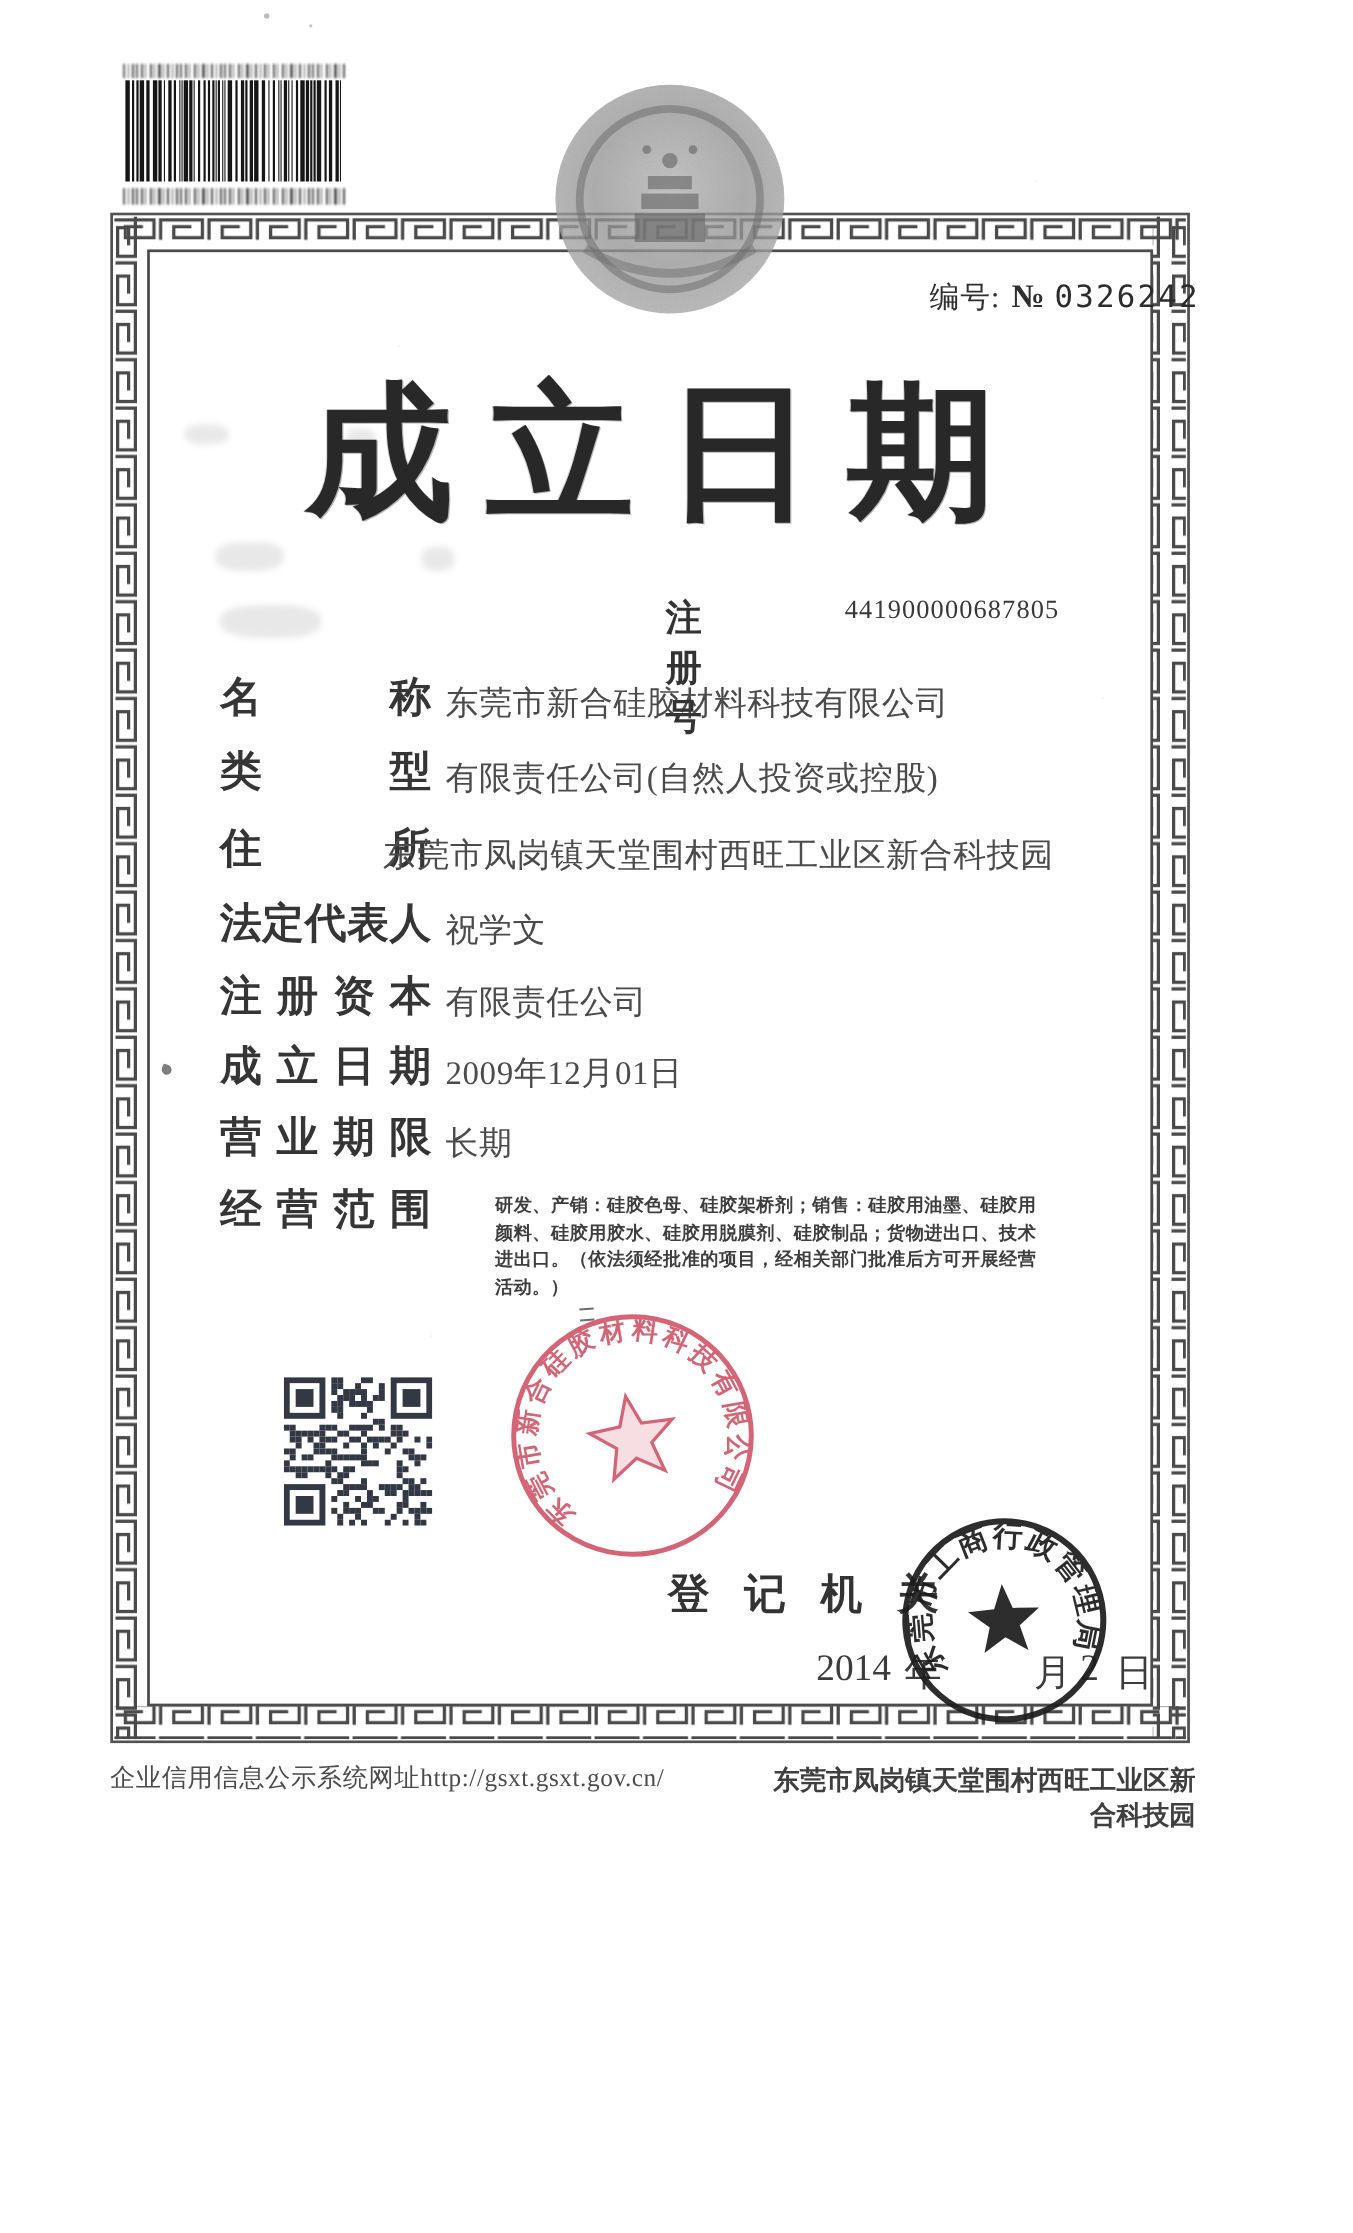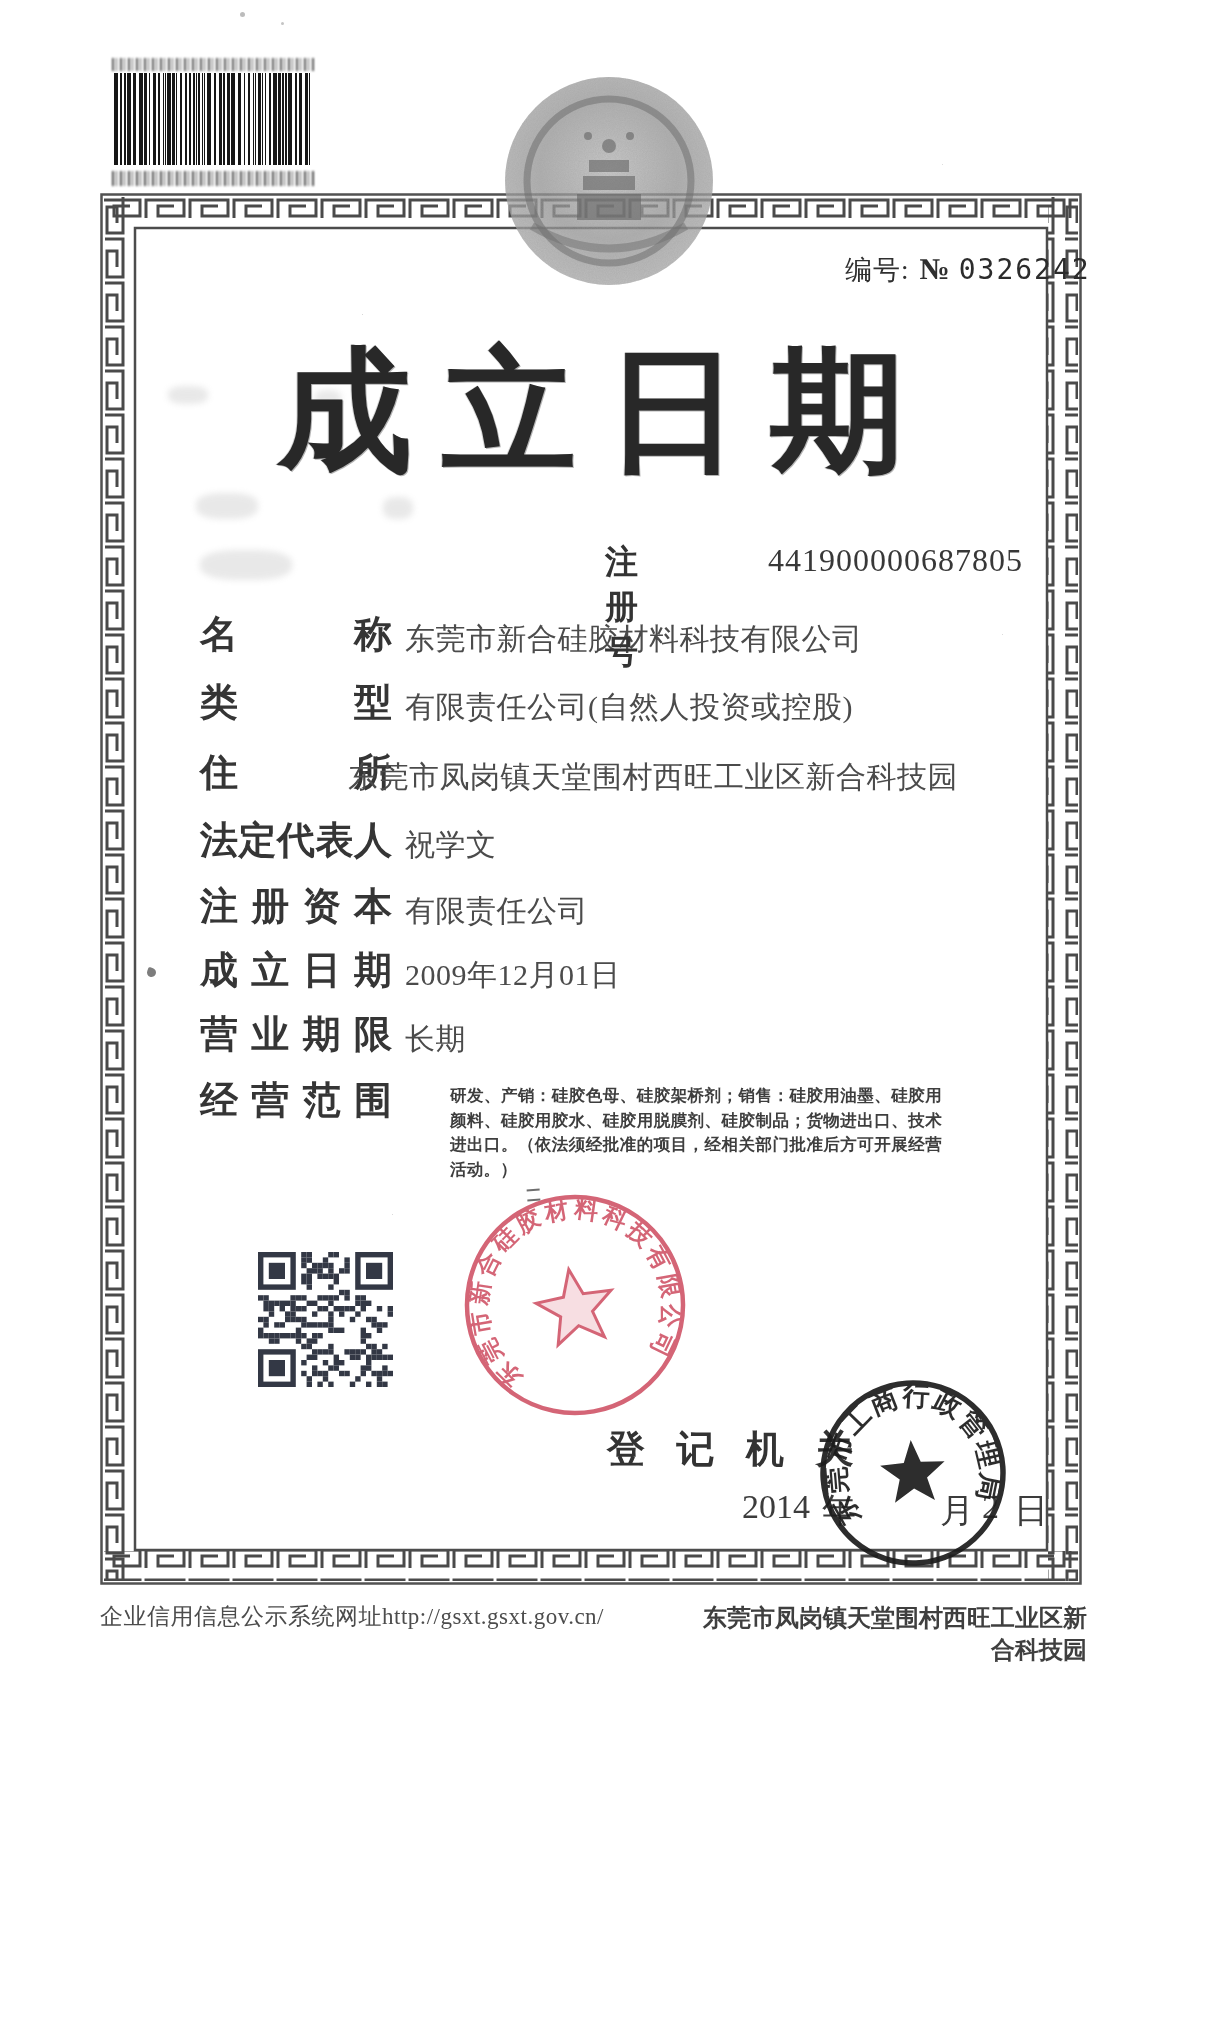--- a/index.html
+++ b/index.html
@@ -28,36 +28,36 @@
   .serial .num{font-family:"DejaVu Sans Mono",monospace;font-size:28px;letter-spacing:2px;color:#2c2c2c;}
 
   
   .license-title{left:278px;top:336px;z-index:4;font-family:"DejaVu Sans","Liberation Sans",sans-serif;
       font-size:134px;font-weight:900;letter-spacing:30px;color:#282828;line-height:150px;
       text-shadow:1px 1px 0 rgba(40,40,40,.35), -1px 0 0 rgba(40,40,40,.2);}
 
   
   .regline{top:540px;z-index:4;}
   .regline .rlabel{position:absolute;left:605px;top:0;font-size:33px;font-weight:600;color:#333;}
-  .regline .rnum{position:absolute;left:768px;top:2px;font-size:32px;letter-spacing:1px;color:#383838;}
+  .regline .rnum{position:absolute;left:768px;top:2px;font-size:24px;letter-spacing:1px;color:#383838;}
 
   
   .frow{position:absolute;left:200px;width:840px;z-index:3;}
   .flabel{position:absolute;left:0;top:0;display:inline-block;width:192px;
       font-size:38px;font-weight:600;color:#353535;text-align:justify;text-align-last:justify;line-height:44px;}
   .fvalue{position:absolute;left:205px;top:7px;font-size:30px;color:#4b4b4b;white-space:nowrap;letter-spacing:.5px;}
   .fvalue-scope{position:absolute;left:250px;top:6px;width:492px;font-size:16.5px;line-height:24.5px;
       font-weight:600;color:#3e3e3e;text-align:justify;white-space:normal;letter-spacing:.3px;}
   .hand-mark{position:absolute;left:327px;top:111px;width:13px;height:8px;z-index:3;
       border-top:2px solid #4a4a4a;border-bottom:2px solid #4a4a4a;opacity:.8;transform:rotate(-4deg);}
 
   
   .registrar-label{left:607px;top:1424px;z-index:4;font-size:38px;font-weight:700;letter-spacing:11px;color:#333;}
   .dateline{z-index:4;font-size:34px;color:#3c3c3c;top:1488px;}
-  .dp{position:absolute;top:0;}
+  .dp{position:absolute;top:10px;}
 
   
   .footer-left{left:100px;top:1601px;z-index:3;font-size:23px;color:#4c4c4c;letter-spacing:.5px;}
   .footer-right{left:695px;top:1602px;width:392px;text-align:right;z-index:3;font-size:24px;color:#3f3f3f;font-weight:600;}
 
   .dot-mark{position:absolute;left:147px;top:968px;width:9px;height:9px;background:#5d5d5d;border-radius:2px 60% 60% 60%;opacity:.8;z-index:3;transform:rotate(20deg);}
 
   
   .company-seal{left:455px;top:1185px;z-index:6;transform:rotate(-10deg);opacity:.88;}
   .authority-seal{left:806px;top:1366px;z-index:7;transform:rotate(-4deg);opacity:.92;}

